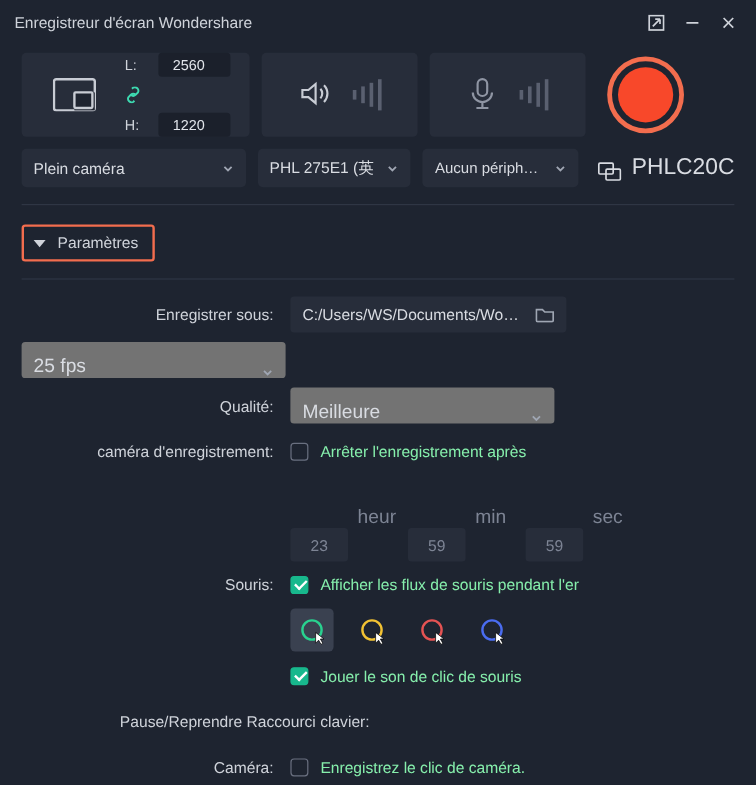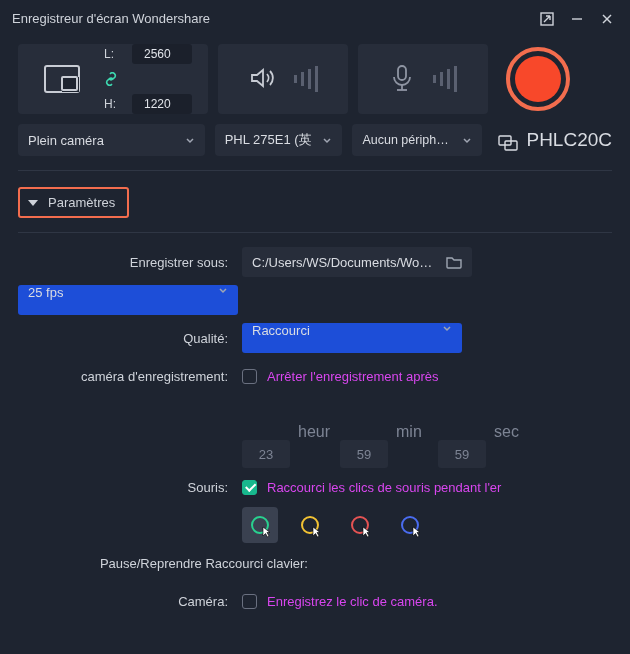--- a/index.html
+++ b/index.html
@@ -129,38 +129,38 @@
 
   .txtfield {
     background:#272d3a; border-radius:3px; height:30px;
     display:flex; align-items:center; padding:0 10px; flex:1;
     color:#d9dce2; font-size:13px; gap:10px;
   }
   .txtfield .ftxt{ flex:1; white-space:nowrap; overflow:hidden; text-overflow:ellipsis;}
   .txtfield .folder{ color:#9fa6b3;}
 
   .selectfield {
-    background:#1d4ed8; border-radius:3px; height:30px;
-    display:flex; align-items:flex-start; padding:0 10px; width:220px;
-    color:#d9dce2; font-size:13px;
+    background:#737373; border-radius:3px; height:30px;
+    display:flex; align-items:flex-end; padding:0 10px; width:220px;
+    color:#d9dce2; font-size:16px;
   }
   .selectfield .ftxt{flex:1;}
   .selectfield .chev{color:#9fa6b3;}
 
   .chk {
     width:15px; height:15px; border:1.5px solid #6a7080; border-radius:3px;
     display:inline-flex; align-items:center; justify-content:center;
     background:transparent;
   }
   .chk.checked { background:#18b88d; border-color:#18b88d; }
   .chk.checked::after{
     content:""; width:4px; height:8px; border:solid #fff; border-width:0 2px 2px 0;
     transform:rotate(45deg) translateY(-1px);
   }
-  .chk-label{ color:#d946ef; }
+  .chk-label{ color:#86efac; }
 
   .timerfields { display:flex; gap:8px; align-items:center; }
   .tbox {
     background:#272d3a; border-radius:3px; height:28px; width:48px;
     display:flex; align-items:center; justify-content:center; color:#7d8494;margin-top:45px;
   }
   .tunit { color:#7d8494; font-size:16px; width:34px;}
 
   .cursor-row { display:flex; gap:14px; }
   .cursor-opt {
@@ -354,21 +354,21 @@
             </svg>
         </span>
       </div>
     </div>
   </div>
 
   <div class="frow">
     <div class="flabel">Qualité:</div>
     <div class="fval">
       <div class="selectfield">
-        <span class="ftxt">Raccourci</span>
+        <span class="ftxt">Meilleure</span>
         <span class="chev">
           <svg width="10" height="10" viewBox="0 0 10 10" fill="none" stroke="currentColor" stroke-width="1.5">
               <path d="M2 4l3 3 3-3"></path>
             </svg>
         </span>
       </div>
     </div>
   </div>
 
   <div class="frow">
@@ -388,21 +388,21 @@
       <span class="tunit">min</span>
       <span class="tbox">59</span>
       <span class="tunit">sec</span>
     </div>
   </div>
 
   <div class="frow">
     <div class="flabel">Souris:</div>
     <div class="fval">
       <span class="chk checked"></span>
-      <span class="chk-label">Raccourci les clics de souris pendant l'er</span>
+      <span class="chk-label">Afficher les flux de souris pendant l'er</span>
     </div>
   </div>
 
   <div class="frow">
     <div class="flabel"></div>
     <div class="fval cursor-row" id="cursor-row">
 
     <div class="cursor-opt active">
           <span class="ring" style="border-color:#29d18f"></span>
           <span class="arrow">
@@ -431,20 +431,27 @@
           <span class="ring" style="border-color:#4a6cf0"></span>
           <span class="arrow">
             <svg width="10" height="12" viewBox="0 0 10 12">
               <path d="M1 1 L1 10 L3.5 7.5 L5.5 11 L7 10 L5 6.5 L8 6.5 Z" fill="#fff" stroke="#000" stroke-width="0.6"></path>
             </svg>
           </span>
         </div>
       </div>
   </div>
 
+  <div class="frow">
+    <div class="flabel"></div>
+    <div class="fval">
+      <span class="chk checked"></span>
+      <span class="chk-label">Jouer le son de clic de souris</span>
+    </div>
+  </div>
 
   <div class="frow">
     <div class="flabel" style="width:290px;">Pause/Reprendre Raccourci clavier:</div>
   </div>
 
 
   <div class="frow">
     <div class="flabel">Caméra:</div>
     <div class="fval">
       <span class="chk"></span>

